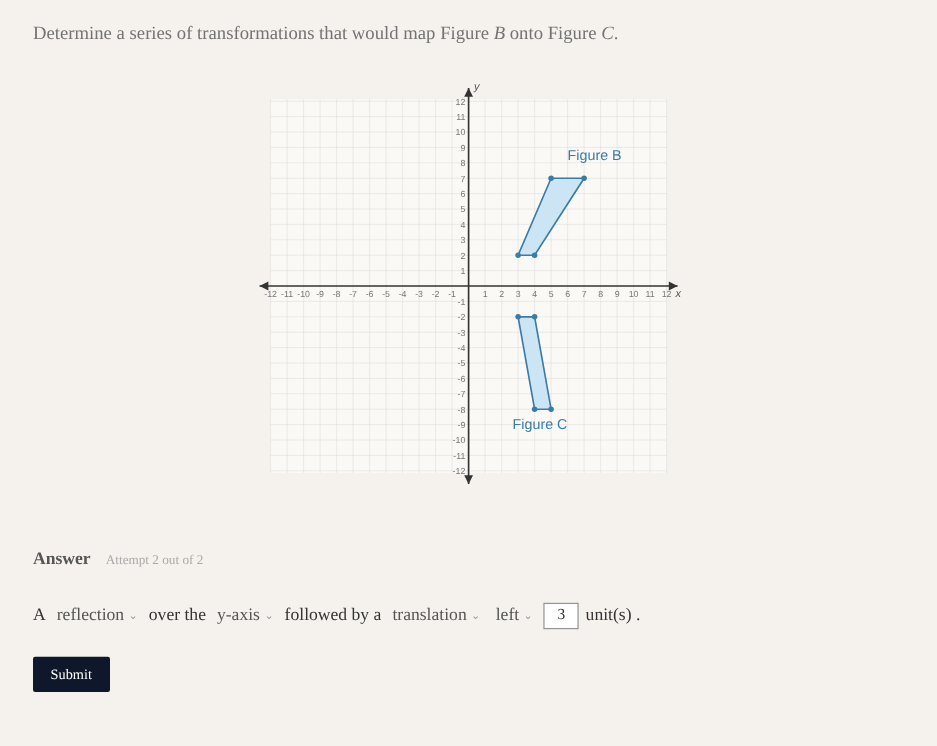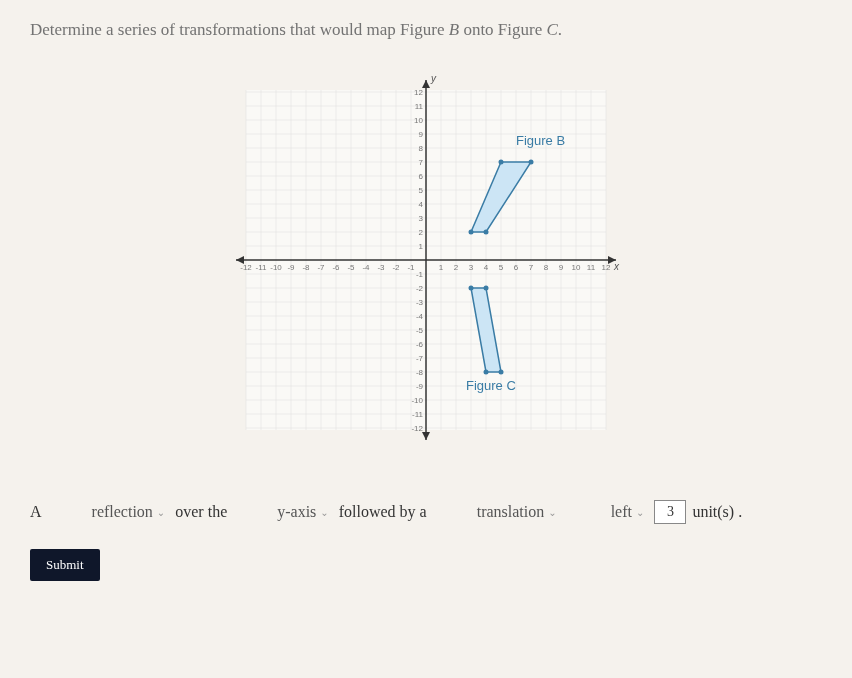--- a/index.html
+++ b/index.html
@@ -52,21 +52,20 @@
       flex-wrap: wrap;
       gap: 6px;
     }
     .dropdown {
       display: inline-flex;
       align-items: center;
       gap: 4px;
       color: #555;
       cursor: pointer;
       padding: 2px 4px;
-      margin-left: 40px;
     }
     .chevron {
       font-size: 10px;
       color: #999;
     }
     .input-box {
       border: 1px solid #888;
       width: 30px;
       height: 22px;
       display: inline-flex;
@@ -236,20 +235,24 @@
       <circle cx="255" cy="218" r="2.5" fill="#3a7ca5"></circle>
         <circle cx="270" cy="218" r="2.5" fill="#3a7ca5"></circle>
         <circle cx="285" cy="302" r="2.5" fill="#3a7ca5"></circle>
         <circle cx="270" cy="302" r="2.5" fill="#3a7ca5"></circle>
       <text x="250" y="320" font-size="13" fill="#3a7ca5" font-family="Georgia">Figure C</text>
     </svg>
   </div>
 </div>
 
 <div class="answer-section">
+  <span class="answer-label">
+    <span>Answer</span>
+    <span class="attempt">Attempt 2 out of 2</span>
+  </span>
 
   <div class="answer-line">
     <span>A</span>
     <span class="dropdown">
       <span>reflection</span>
       <span class="chevron">⌄</span>
     </span>
     <span>over the</span>
     <span class="dropdown">
       <span>y-axis</span>

